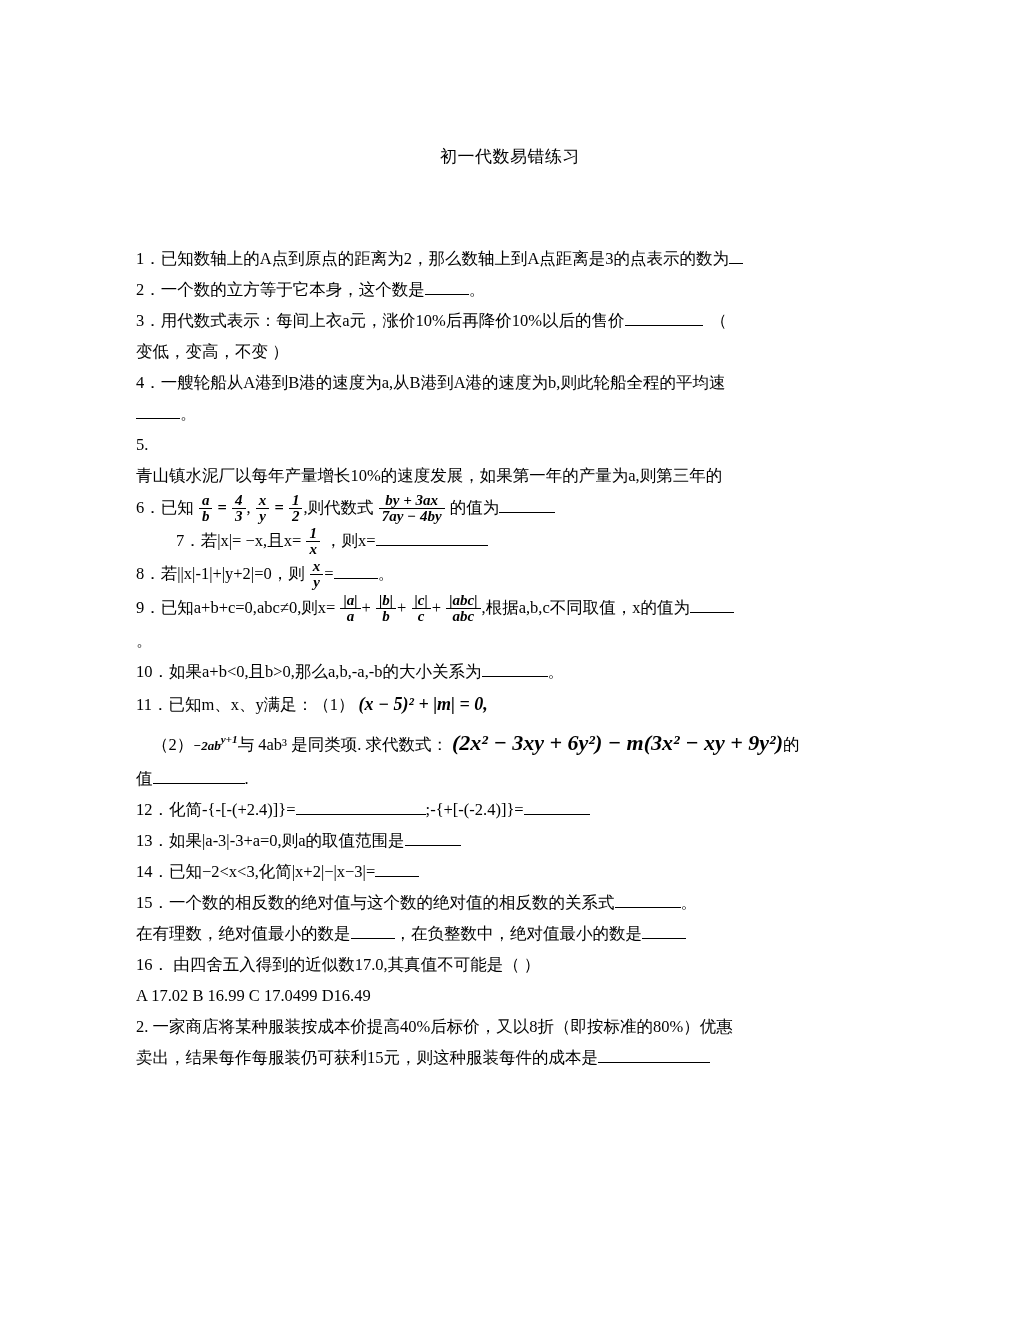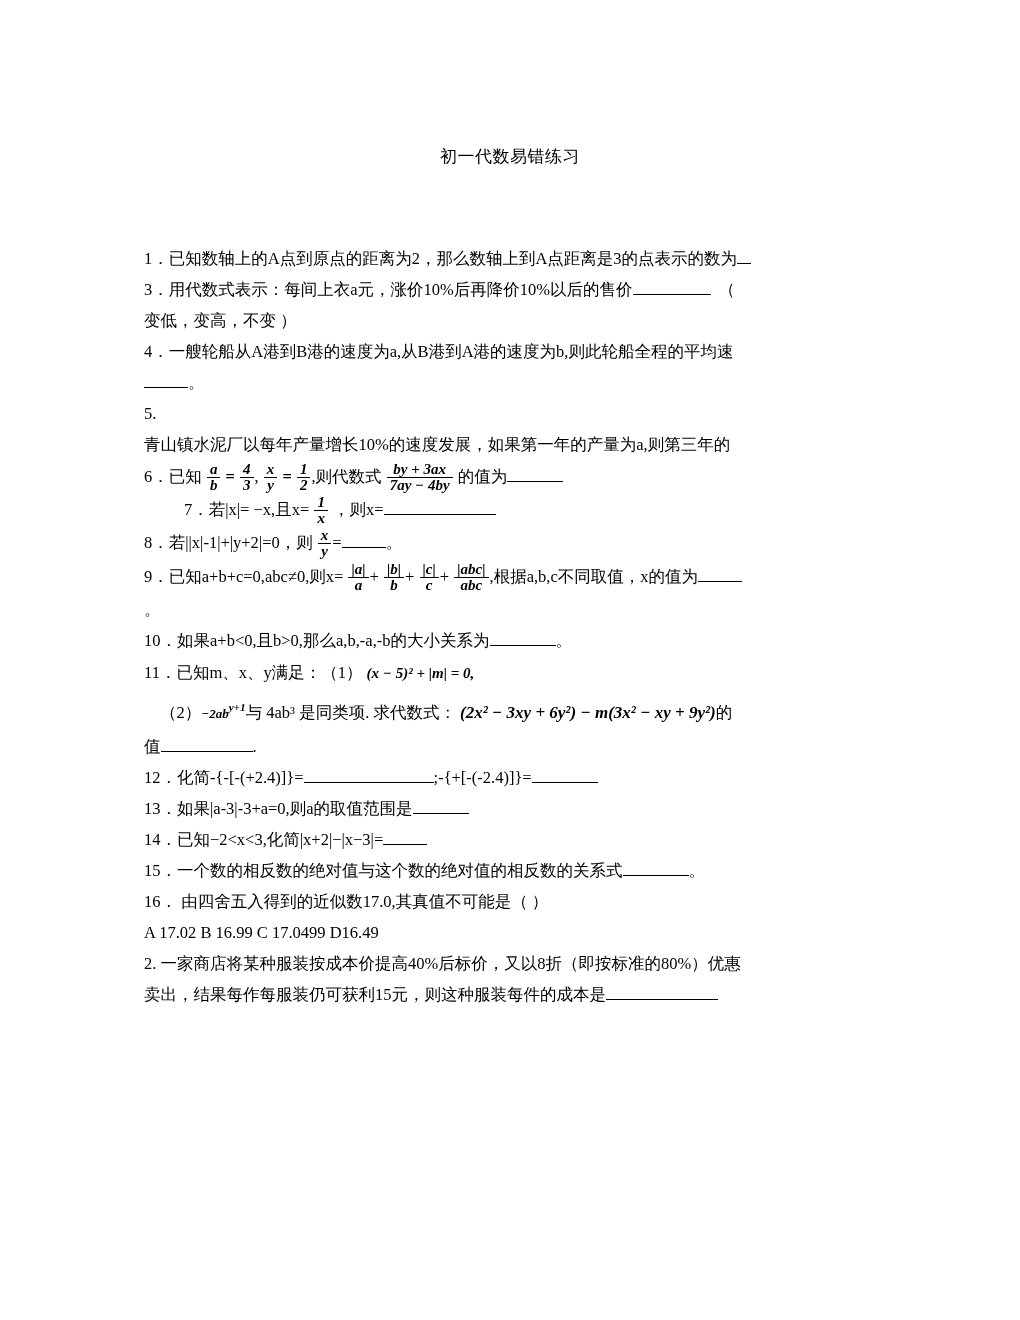--- a/index.html
+++ b/index.html
@@ -27,21 +27,21 @@
     left: 0;
     top: 145px;
     width: 1020px;
     text-align: center;
     font-size: 17px;
     font-family: "Liberation Sans", sans-serif;
     letter-spacing: 0.5px;
   }
   .content {
     position: absolute;
-    left: 144px;
+    left: 136px;
     top: 243px;
     width: 730px;
   }
   .line {
     font-size: 16.5px;
     line-height: 31px;
     white-space: nowrap;
     font-family: "Liberation Serif", serif;
   }
   .blank {
@@ -89,20 +89,23 @@
 <div class="page">
 
   <div class="doc-title">初一代数易错练习</div>
 
   <div class="content">
 
     <div class="line">
       <span>1．已知数轴上的A点到原点的距离为2，那么数轴上到A点距离是3的点表示的数为</span><span class="blank b2"></span>
     </div>
 
+    <div class="line">
+      <span>2．一个数的立方等于它本身，这个数是</span><span class="blank b4"></span><span>。</span>
+    </div>
 
     <div class="line">
       <span>3．用代数式表示：每间上衣a元，涨价10%后再降价10%以后的售价</span><span class="blank b7"></span><span class="sp"></span><span>（</span>
     </div>
     <div class="line">
       <span>变低，变高，不变 ）</span>
     </div>
 
     <div class="line">
       <span>4．一艘轮船从A港到B港的速度为a,从B港到A港的速度为b,则此轮船全程的平均速</span>
@@ -151,44 +154,47 @@
     <div class="line">
       <span>。</span>
     </div>
 
     <div class="line">
       <span>10．如果a+b&lt;0,且b&gt;0,那么a,b,-a,-b的大小关系为</span><span class="blank b6"></span><span>。</span>
     </div>
 
     <div class="line" style="line-height:34px;">
       <span>11．已知m、x、y满足：（1）</span>
-      <span class="mi" style="font-size:15px;">(x − 5)² + |m| = 0,</span>
+      <span class="mi" style="font-size:18px;">(x − 5)² + |m| = 0,</span>
     </div>
     <div class="line" style="line-height:34px;">
       <span class="indent"></span><span>（2）</span><span class="mi" style="font-size:13px;">−2ab</span><sup class="mi">y+1</sup><span>与 4ab³ 是同类项. 求代数式：</span>
-      <span class="mi" style="font-size:17px;">(2x² − 3xy + 6y²) − m(3x² − xy + 9y²)</span><span>的</span>
+      <span class="mi" style="font-size:22px;">(2x² − 3xy + 6y²) − m(3x² − xy + 9y²)</span><span>的</span>
     </div>
     <div class="line">
       <span>值</span><span class="blank b8"></span><span>.</span>
     </div>
 
     <div class="line">
       <span>12．化简-{-[-(+2.4)]}=</span><span class="blank b12"></span><span>;-{+[-(-2.4)]}=</span><span class="blank b6"></span>
     </div>
 
     <div class="line">
       <span>13．如果|a-3|-3+a=0,则a的取值范围是</span><span class="blank b5"></span>
     </div>
 
     <div class="line">
       <span>14．已知−2&lt;x&lt;3,化简|x+2|−|x−3|=</span><span class="blank b4"></span>
     </div>
 
     <div class="line">
       <span>15．一个数的相反数的绝对值与这个数的绝对值的相反数的关系式</span><span class="blank b6"></span><span>。</span>
+    </div>
+    <div class="line">
+      <span>在有理数，绝对值最小的数是</span><span class="blank b4"></span><span>，在负整数中，绝对值最小的数是</span><span class="blank b4"></span>
     </div>
 
     <div class="line">
       <span>16． 由四舍五入得到的近似数17.0,其真值不可能是（  ）</span>
     </div>
     <div class="line">
       <span>A 17.02  B 16.99   C 17.0499  D16.49</span>
     </div>
 
     <div class="line">

